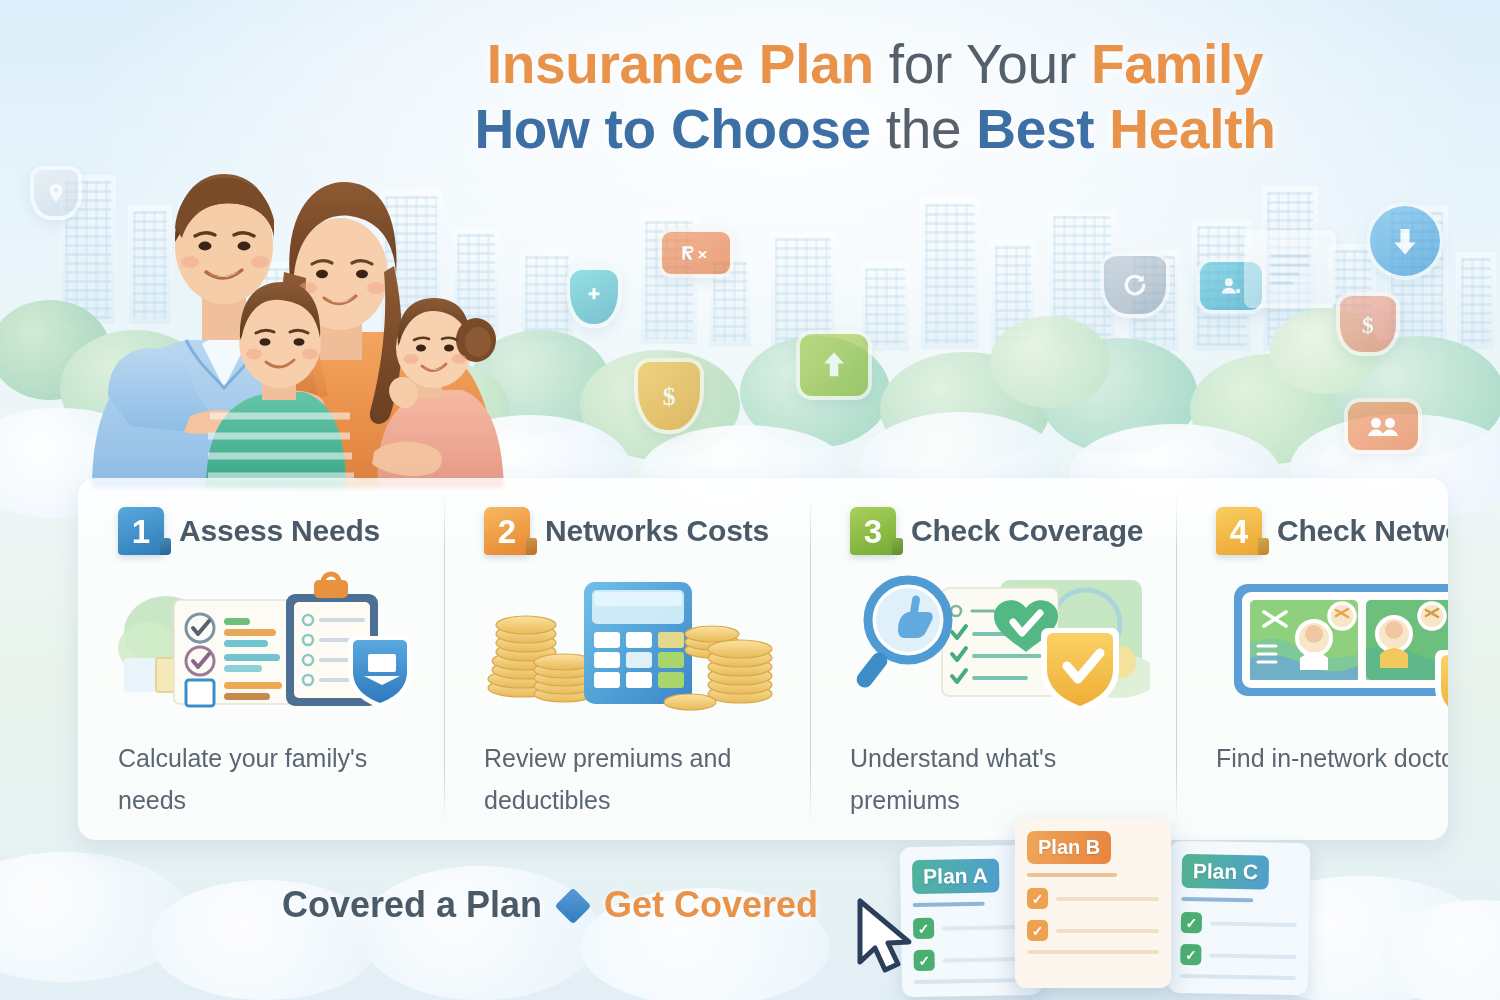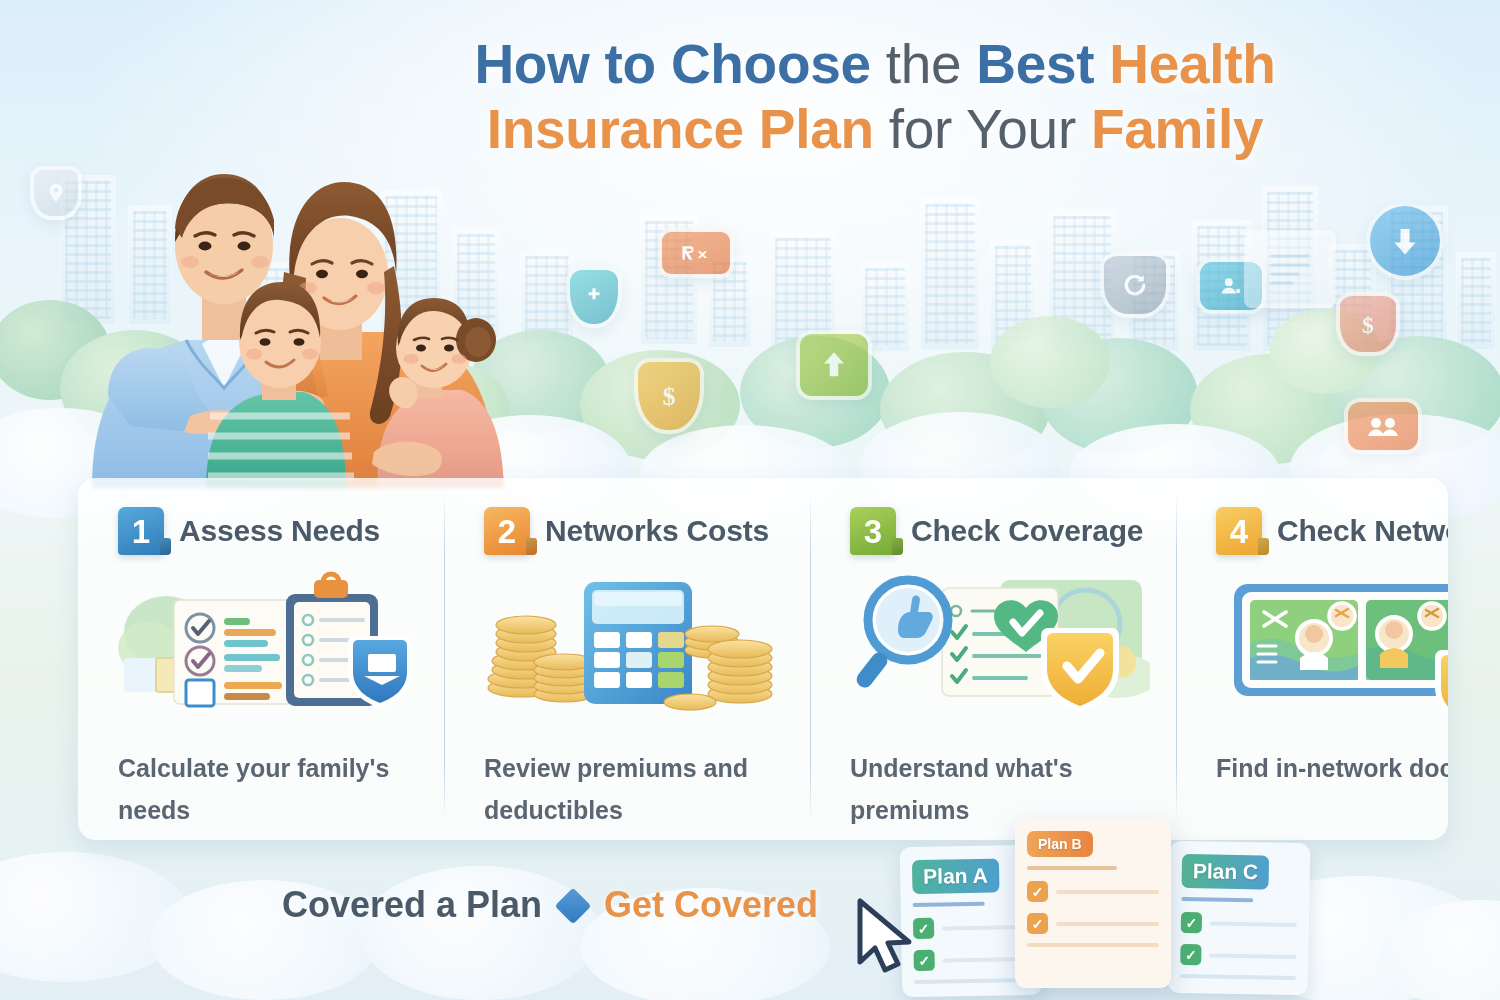--- a/index.html
+++ b/index.html
@@ -128,25 +128,25 @@
     font-size: 30px; font-weight: 700;
     color: #4a5a68;
     white-space: nowrap;
     letter-spacing: -0.2px;
   }
 
   .art { height: 150px; margin-top: 8px; position: relative; }
   .art svg { display: block; }
 
   .step-desc {
-    margin-top: 32px;
+    margin-top: 22px;
     font-size: 25px;
     line-height: 1.66;
     color: #5b6672;
-    font-weight: 700;
+    font-weight: 400;
   }
 
   
   .cta {
     position: absolute; left: 150px; top: 884px; width: 800px;
     text-align: center;
     font-size: 36px; font-weight: 700;
     white-space: nowrap;
     text-shadow: 0 2px 9px rgba(255,255,255,0.9);
   }
@@ -182,21 +182,21 @@
   }
   .plan-tag {
     border-radius: 7px;
     color: #fff;
     font-size: 21px; font-weight: 700;
     padding: 5px 11px;
     display: inline-block;
     text-shadow: 0 1px 2px rgba(0,0,0,0.16);
   }
   .tag-a { background: linear-gradient(100deg, #4fb49a, #4f9fd0); }
-  .tag-b { background: linear-gradient(100deg, #f0a65a, #e8843f); font-size: 14px; }
+  .tag-b { background: linear-gradient(100deg, #f0a65a, #e8843f); font-size: 20px; }
   .tag-c { background: linear-gradient(100deg, #54b58f, #4f9fd0); }
   .line { height: 4px; border-radius: 3px; background: #d8e6f1; margin-top: 9px; }
   .line.hi { background: #8fb6da; width: 62%; }
   .line.warm { background: #f2dcc2; }
   .line.warm.hi { background: #e9c49a; width: 68%; }
   .checkrow { display: flex; align-items: center; gap: 8px; margin-top: 11px; }
   .chk {
     width: 21px; height: 21px; border-radius: 5px;
     background: #4caf72;
     color: #fff; font-size: 14px; font-weight: 700;
@@ -442,29 +442,29 @@
       <ellipse cx="381" cy="263" rx="7.5" ry="5" fill="#f2a487" opacity="0.55"></ellipse>
 
       <path d="M312 300 C308 288 318 278 330 282 C340 286 342 300 336 308 C330 316 316 312 312 300 Z" fill="#f6cda9"></path>
 
       <path d="M296 356 C310 344 336 342 356 352 C368 358 366 374 352 378 C330 384 304 376 294 368 Z" fill="#f2c39e"></path>
     </svg>
   </div>
 
   <div class="title">
     <div>
+      <span class="t-orange">Insurance Plan</span>
+      <span class="t-gray">for Your</span>
+      <span class="t-orange">Family</span>
+    </div>
+    <div>
       <span class="t-blue">How to Choose</span>
       <span class="t-gray">the</span>
       <span class="t-blue">Best</span>
       <span class="t-orange">Health</span>
-    </div>
-    <div>
-      <span class="t-orange">Insurance Plan</span>
-      <span class="t-gray">for Your</span>
-      <span class="t-orange">Family</span>
     </div>
   </div>
 
   <div class="panel">
 
     <div class="step">
       <div class="step-head">
         <div class="badge" style="background:linear-gradient(160deg,#58a9dd,#2f7cb8);">
           <span>1</span>
         </div>

